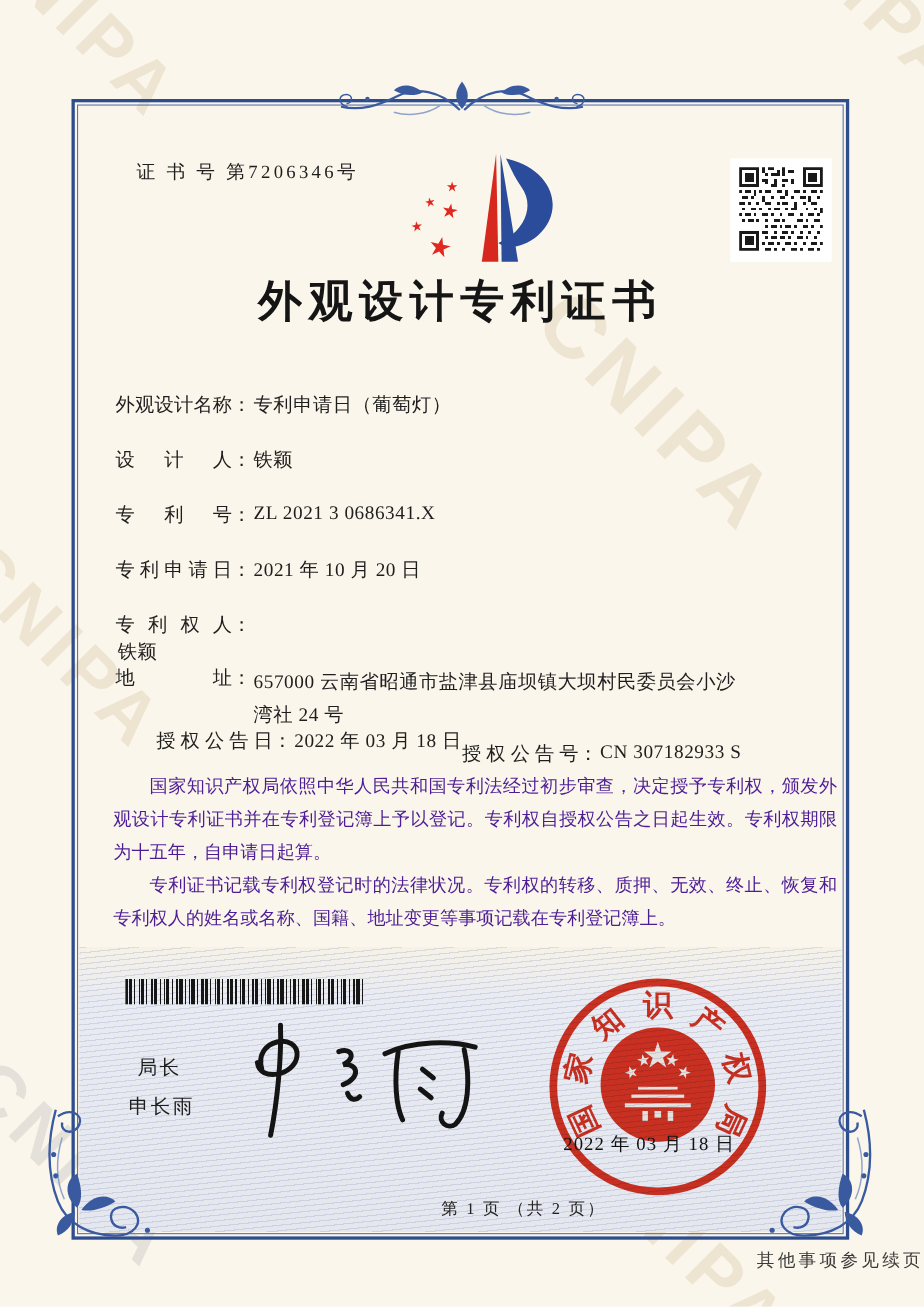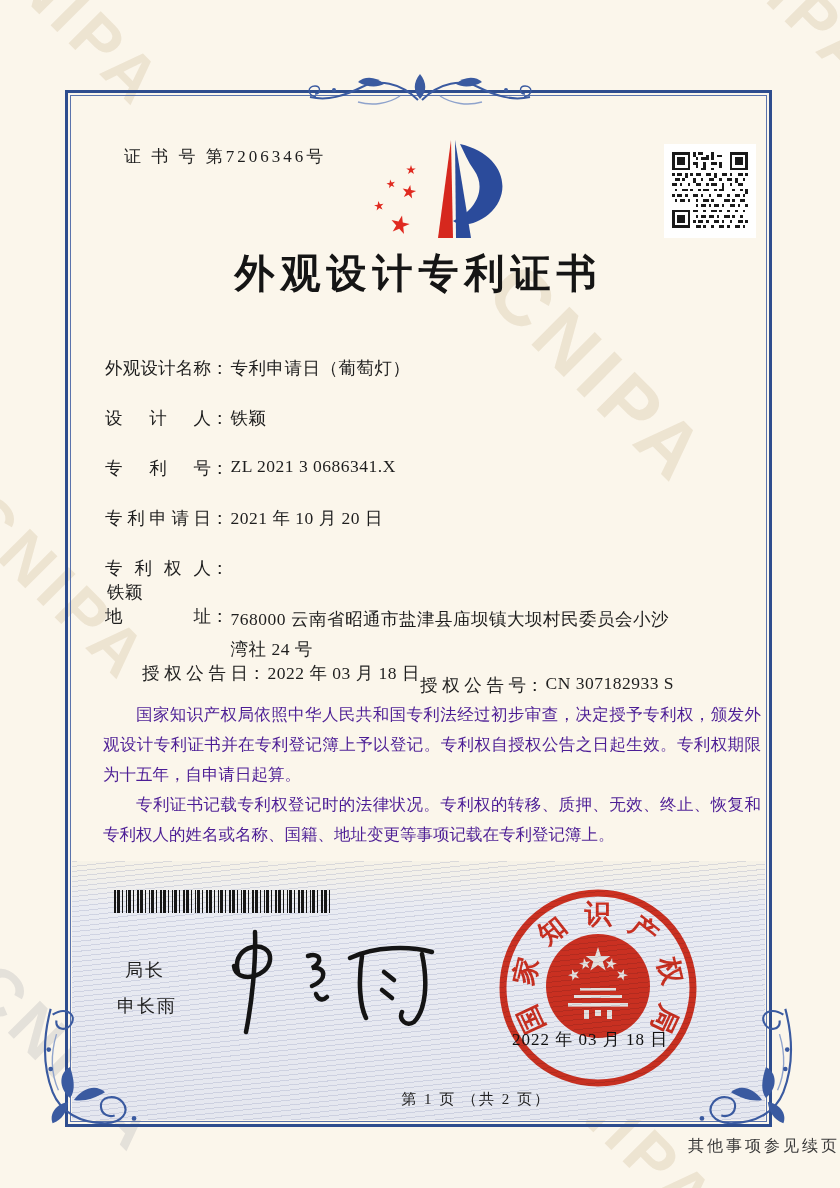--- a/index.html
+++ b/index.html
@@ -203,21 +203,21 @@
         <span>：</span>
       </span>
     <span class="fvalue">铁颖</span>
   </div>
   <div class="abs row r6">
     <span class="flabel">
         <span class="ftext">地址</span>
         <span>：</span>
       </span>
     <span class="fvalue">
-      <div>768000 云南省昭通市盐津县庙坝镇大坝村民委员会小沙</div>
+      <div>657000 云南省昭通市盐津县庙坝镇大坝村民委员会小沙</div>
       <div>湾社 24 号</div>
     </span>
   </div>
   <div class="abs row r7">
     <span class="flabel">
         <span class="ftext">授权公告日</span>
         <span>：</span>
       </span>
     <span class="fvalue">2022 年 03 月 18 日</span>
   </div>

